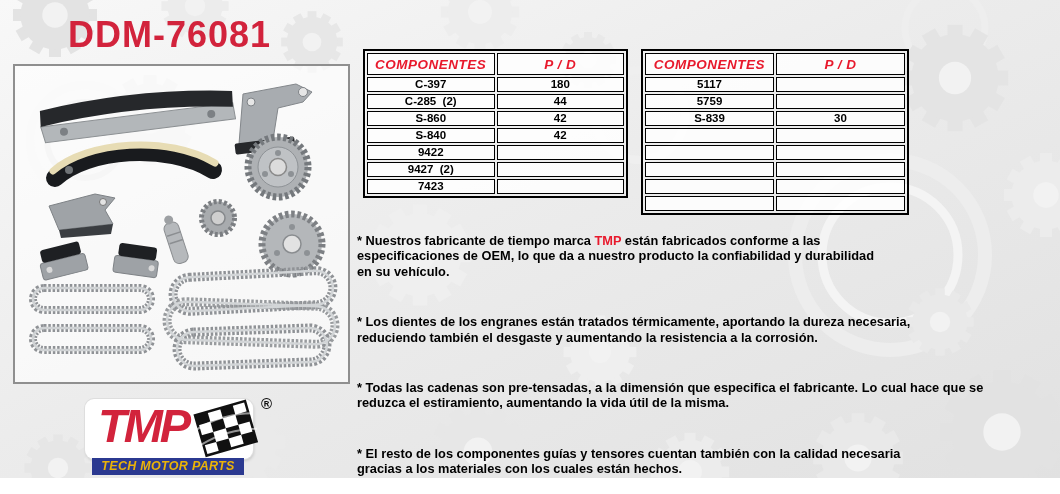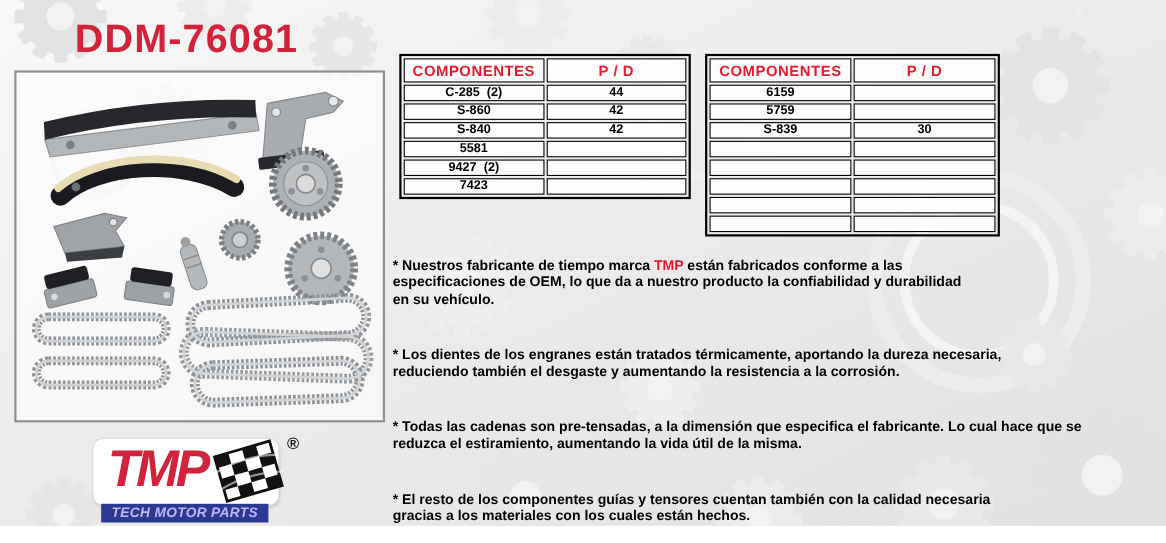--- a/index.html
+++ b/index.html
@@ -37,21 +37,21 @@
   table.parts.right { left:641px; width:268px; }
   table.parts th, table.parts td {
     border: 1px solid #000;
     background: rgba(255,255,255,0.85);
     text-align:center;
     white-space: pre;
     overflow: hidden;
   }
   table.parts th {
     color:#e8192c; font-size:13.5px; font-weight:bold;
-    letter-spacing:0.5px; height:22px; padding:0 2px;
+    letter-spacing:0.5px; height:22px; padding:0 2px;font-style:italic;
   }
   table.parts td {
     font-size:11.5px; font-weight:bold;
     height:15px; line-height:13px; padding:0 2px;
   }
 
   .bullets {
     position:absolute; left:357px; top:217px; width:706px;
     font-size:12.8px; font-weight:bold; line-height:15.6px;
     white-space: pre-line;
@@ -67,21 +67,21 @@
   }
   .logo-tmp {
     position:absolute; left:13px; top:5px;
     font-size:47px; line-height:50px; font-weight:bold; font-style:italic;
     color:#d2233c; letter-spacing:-3px;
   }
   .logo-flag { position:absolute; left:107px; top:1px; width:70px; height:64px; }
   .logo-reg  { position:absolute; left:176px; top:-1px; font-size:15px; font-weight:bold; color:#111; }
   .logo-banner {
     position:absolute; left:7px; top:62px; width:152px; height:17px;
-    background:#2b3990; color:#c4b5fd;
+    background:#2b3990; color:#eab308;
     font-size:12.5px; font-weight:bold; font-style:italic;
     text-align:center; line-height:17px; letter-spacing:0.3px;
   }
 </style>
 </head>
 <body>
 
 <div class="page">
 
   <svg class="bg-gears" xmlns="http://www.w3.org/2000/svg">
@@ -222,54 +222,58 @@
     </svg>
   </div>
 
   <table class="parts left">
     <tbody>
         <tr>
       <th>COMPONENTES</th>
       <th>P / D</th>
     </tr>
     <tr>
+          <td>C-397</td>
+          <td>180</td>
+        </tr>
+    <tr>
           <td>C-285  (2)</td>
           <td>44</td>
         </tr>
     <tr>
           <td>S-860</td>
           <td>42</td>
         </tr>
     <tr>
           <td>S-840</td>
           <td>42</td>
         </tr>
     <tr>
-          <td>5581</td>
+          <td>9422</td>
           <td></td>
         </tr>
     <tr>
           <td>9427  (2)</td>
           <td></td>
         </tr>
     <tr>
           <td>7423</td>
           <td></td>
         </tr>
   </tbody>
     </table>
 
   <table class="parts right">
     <tbody>
         <tr>
       <th>COMPONENTES</th>
       <th>P / D</th>
     </tr>
     <tr>
-          <td>6159</td>
+          <td>5117</td>
           <td></td>
         </tr>
     <tr>
           <td>5759</td>
           <td></td>
         </tr>
     <tr>
           <td>S-839</td>
           <td>30</td>
         </tr>

